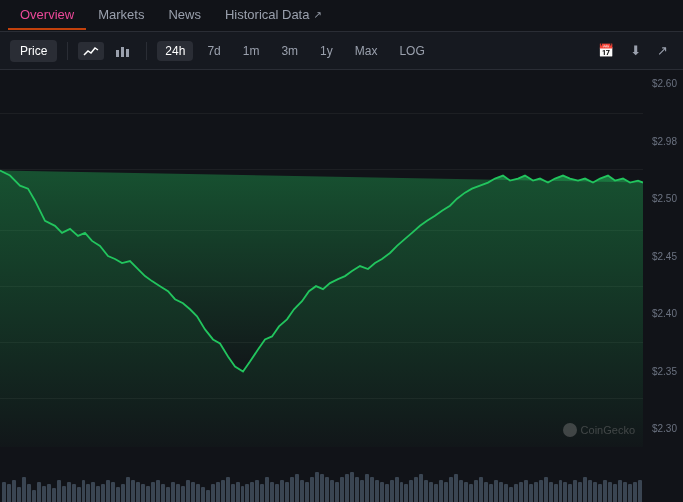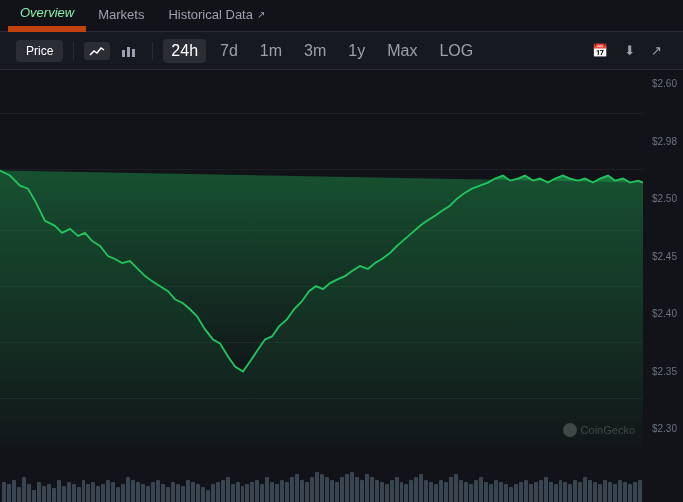--- a/index.html
+++ b/index.html
@@ -23,40 +23,39 @@
     }
     .nav-tab {
       padding: 6px 12px;
       font-size: 13px;
       color: #9aa0ad;
       cursor: pointer;
       border-bottom: 2px solid transparent;
       white-space: nowrap;
     }
     .nav-tab.active {
-      color: #86efac;
-      border-bottom: 6px solid #c2410c;
-      font-style: italic;
+      color: #ec4899;
+      border-bottom: 2px solid #c2410c;
     }
     .nav-tab.external {
       display: flex;
       align-items: center;
       gap: 4px;
     }
     .external-icon {
       font-size: 10px;
       color: #9aa0ad;
     }
 
     
     .toolbar {
       display: flex;
       align-items: center;
       background: #161920;
-      padding: 6px 16px;
+      padding: 6px 10px;
       gap: 6px;
       height: 38px;
       border-bottom: 1px solid #2a2d35;
     }
     .toolbar-group {
       display: flex;
       align-items: center;
       gap: 2px;
     }
     .toolbar-btn {
@@ -88,21 +87,21 @@
       font-size: 14px;
       display: flex;
       align-items: center;
     }
     .chart-type-btn.active {
       color: #fff;
       background: #2a2d35;
     }
     .time-btn {
       padding: 3px 8px;
-      font-size: 16px;
+      font-size: 12px;
       color: #9aa0ad;
       background: transparent;
       border: none;
       border-radius: 4px;
       cursor: pointer;
     }
     .time-btn.active {
       color: #fff;
       background: #2a2d35;
     }
@@ -204,20 +203,21 @@
       height: 1px;
       background: rgba(255,255,255,0.05);
     }
   </style>
 </head>
 <body>
 
 <nav class="nav-tabs">
   <div class="nav-tab active">Overview</div>
   <div class="nav-tab">Markets</div>
+  <div class="nav-tab">News</div>
   <div class="nav-tab external">
     <span>Historical Data</span>
     <span class="external-icon">↗</span>
   </div>
 </nav>
 
 <div class="toolbar">
   <div class="toolbar-group">
     <button class="toolbar-btn active">Price</button>
   </div>

